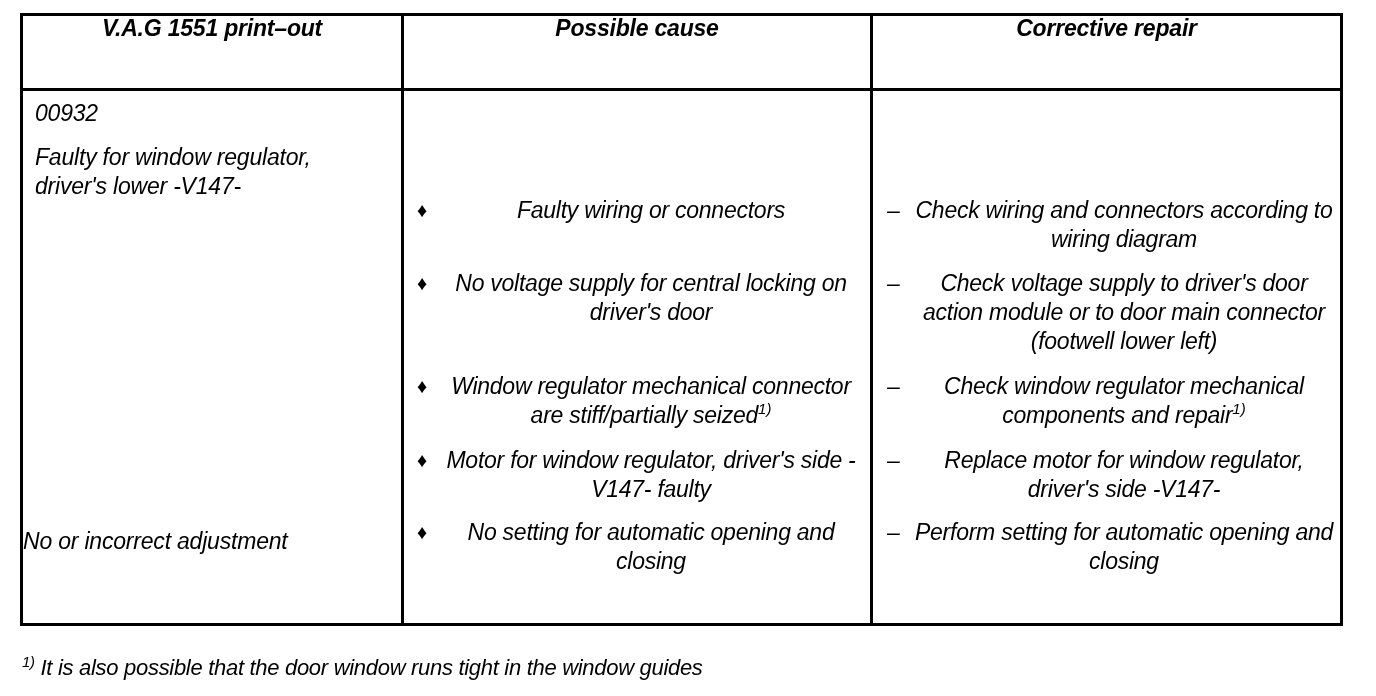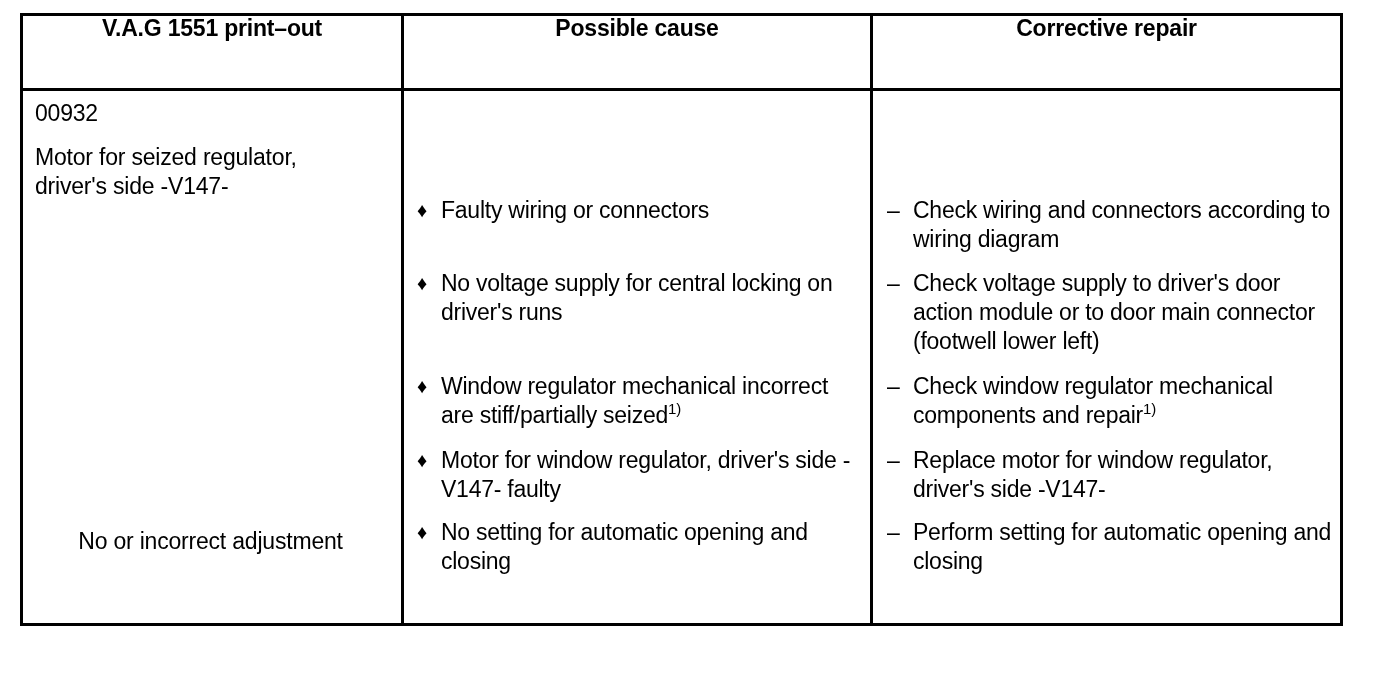--- a/index.html
+++ b/index.html
@@ -14,20 +14,21 @@
     color: #000000;
     overflow: hidden;
     position: relative;
   }
 
   .page {
     position: absolute;
     left: 0; top: 0;
     width: 1376px;
     height: 696px;
+    font-style: italic;
   }
 
   
   .fault-table {
     position: absolute;
     left: 20px;
     top: 13px;
     width: 1320px;          
     border-collapse: collapse;
     table-layout: fixed;
@@ -86,21 +87,21 @@
     width: 360px;
     font-size: 23px;
     line-height: 1.26;
     letter-spacing: -0.2px;
   }
   .adjust-line {
     position: absolute;
     left: 0;
     top: 437px;
     width: 375px;
-    text-align: center;
+    text-align: left;
     font-size: 23px;
     letter-spacing: -0.2px;
   }
 
   
   .item-list {
     position: absolute;
     left: 0;
     top: 0;
     width: 100%;
@@ -121,20 +122,21 @@
     font-size: 20px;
     line-height: 1.45;
   }
   .marker.dash {
     font-size: 23px;
     line-height: 1.27;
     width: 26px;
   }
   .item-text {
     flex: 1 1 auto;
+    text-align: center;
   }
   sup.fn {
     font-size: 15px;
     vertical-align: super;
     line-height: 0;
     letter-spacing: 0;
   }
 
   
   .c2 .item { left: 13px; width: 444px; }
@@ -191,44 +193,44 @@
         </th>
       </tr>
     </thead>
     <tbody>
       <tr>
 
         <td class="body-cell c1">
           <div class="cell-inner">
             <div class="code-line">00932</div>
             <div class="desc-line">
-              <div>Motor for seized regulator,</div>
-              <div>driver's side -V147-</div>
+              <div>Faulty for window regulator,</div>
+              <div>driver's lower -V147-</div>
             </div>
             <div class="adjust-line">No or incorrect adjustment</div>
           </div>
         </td>
 
         <td class="body-cell c2">
           <div class="cell-inner">
             <div class="item-list">
 
               <div class="item c2-i0">
                 <span class="marker">♦</span>
                 <span class="item-text">Faulty wiring or connectors</span>
               </div>
 
               <div class="item c2-i1">
                 <span class="marker">♦</span>
-                <span class="item-text">No voltage supply for central locking on driver's runs</span>
+                <span class="item-text">No voltage supply for central locking on driver's door</span>
               </div>
 
               <div class="item c2-i2">
                 <span class="marker">♦</span>
-                <span class="item-text"><span>Window regulator mechanical incorrect are stiff/partially seized</span><sup class="fn">1)</sup></span>
+                <span class="item-text"><span>Window regulator mechanical connector are stiff/partially seized</span><sup class="fn">1)</sup></span>
               </div>
 
               <div class="item c2-i3">
                 <span class="marker">♦</span>
                 <span class="item-text"> Motor for window regulator, driver's side -V147- faulty</span>
               </div>
 
               <div class="item c2-i4">
                 <span class="marker">♦</span>
                 <span class="item-text">No setting for automatic opening and closing</span>
@@ -268,14 +270,15 @@
               </div>
 
             </div>
           </div>
         </td>
 
       </tr>
     </tbody>
   </table>
 
+  <div class="footnote"><span class="fn-mark">1)</span><span> It is also possible that the door window runs tight in the window guides</span></div>
 
 </div>
 
 </body></html>

